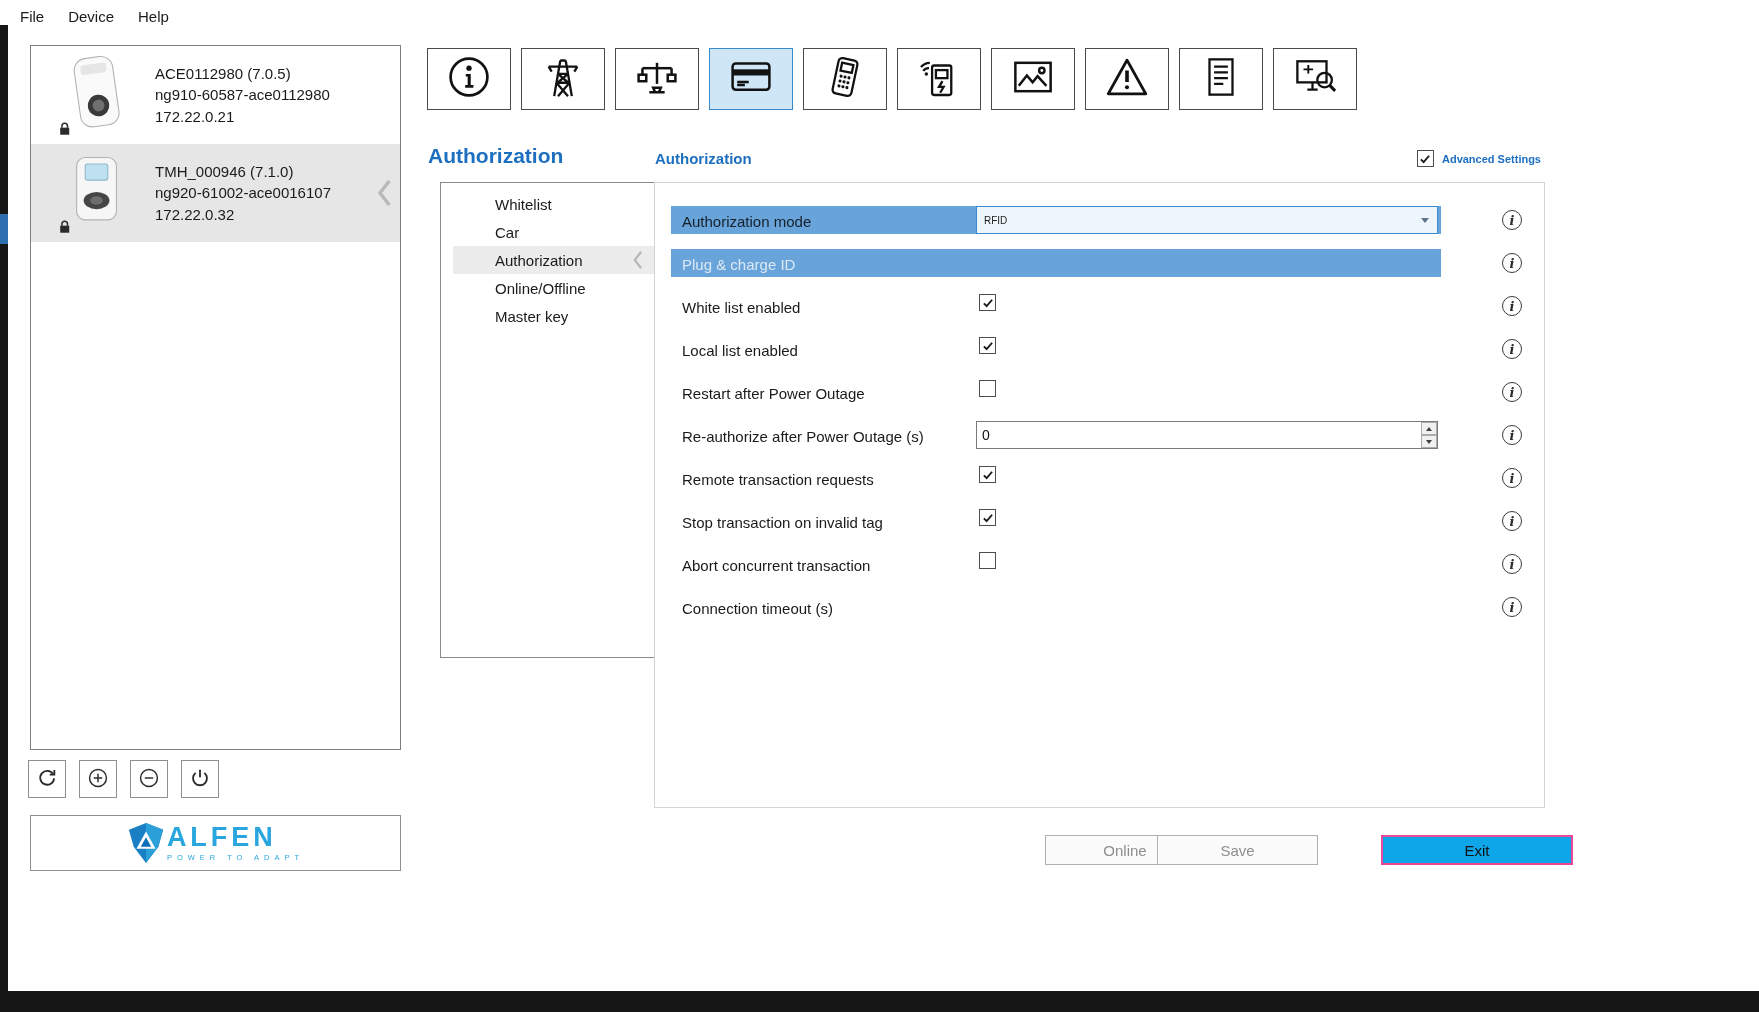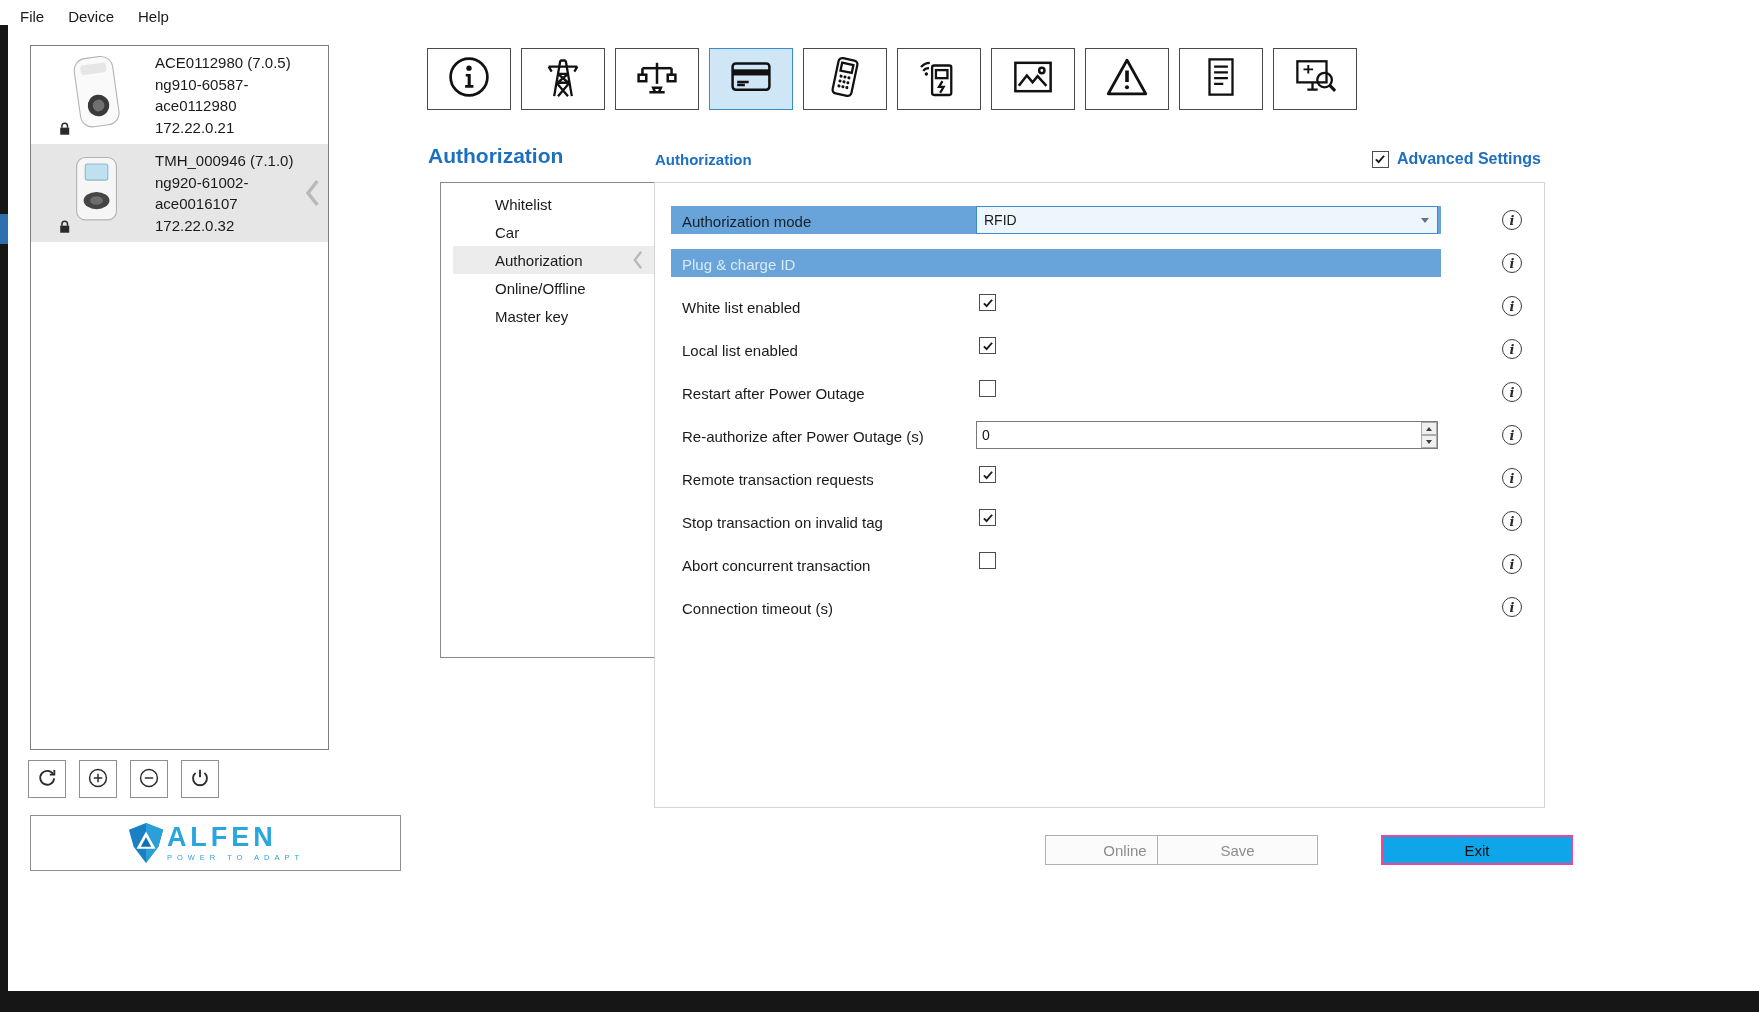--- a/index.html
+++ b/index.html
@@ -12,21 +12,21 @@
   .bg-left   { position:absolute; left:0; top:24px; width:8px; bottom:0; background:#161616; }
   .bg-accent { position:absolute; left:0; top:214px; width:8px; height:30px; background:#2e6fb0; }
   .bg-bottom { position:absolute; left:0; right:0; bottom:0; height:21px; background:#161616; }
 
   
   .menubar { position:absolute; top:0; left:0; right:0; height:25px; background:#fff;
              display:flex; align-items:flex-end; padding-left:8px; font-size:15px; }
   .menu-item { padding:0 12px; cursor:default; }
 
   
-  .device-panel { position:absolute; left:30px; top:45px; width:299px; height:705px;
+  .device-panel { position:absolute; left:30px; top:45px; width:371px; height:705px;
                   border:1px solid #7f7f7f; background:#fff; overflow:hidden; }
   .device-item { position:relative; display:flex; align-items:center; min-height:98px; padding:6px 6px; }
   .device-item.selected { background:#e6e6e6; }
   .device-img { position:relative; width:118px; display:flex; justify-content:center; flex-shrink:0; }
   .device-img svg.photo { width:84px; height:86px; }
   .lock { position:absolute; left:20px; bottom:2px; width:15px; height:15px; }
   .lock svg { width:15px; height:15px; }
   .device-info { font-size:15px; line-height:21.5px; }
   .d-line { display:block; }
   .device-item .chev { position:absolute; right:8px; top:50%; transform:translateY(-50%); width:16px; height:30px; }
@@ -59,39 +59,39 @@
   .nav-item { position:relative; font-size:15px; padding:5.5px 0 5.5px 42px; cursor:pointer; }
   .nav-item.selected { background:#ececec; }
   .nav-chev { position:absolute; right:16px; top:4px; }
   .nav-chev svg { width:11px; height:20px; }
 
   
   .content-header { position:absolute; left:655px; top:150px; width:886px;
                     display:flex; justify-content:space-between; align-items:center; }
   .section-title { font-size:15px; font-weight:bold; color:#1d6fbf; }
   .adv { display:flex; align-items:center; gap:8px; cursor:pointer; }
-  .adv-label { font-size:16px; font-weight:bold; color:#1d6fbf; }
+  .adv-label { font-size:11px; font-weight:bold; color:#1d6fbf; }
 
   
   .cb { width:17px; height:17px; border:1px solid #4d4d4d; background:#fff;
         display:inline-flex; align-items:center; justify-content:center; }
   .cb svg { width:12px; height:12px; }
 
   
   .form-panel { position:absolute; left:654px; top:182px; width:891px; height:626px;
                 border:1px solid #d4d4d4; background:#fff; padding-top:16px; }
   .f-row { position:relative; height:43px; }
   .f-label { position:absolute; left:27px; top:50%; transform:translateY(-50%); font-size:15px; }
   .blue-bar { position:absolute; left:16px; top:7px; width:770px; height:28px; background:#68a4d9; }
   .f-label.on-blue { left:27px; color:#15202b; }
   .f-label.dis-blue { left:27px; color:#dce9f5; }
 
   .sel { position:absolute; left:321px; top:7px; width:462px; height:28px;
          background:#eef6fd; border:1px solid #3c8bd0; display:flex; align-items:center;
-         padding-left:7px; font-size:14px; cursor:pointer; }
+         padding-left:7px; font-size:10px; cursor:pointer; }
   .sel-arrow { position:absolute; right:8px; top:11px; width:0; height:0;
                border-left:4px solid transparent; border-right:4px solid transparent;
                border-top:5px solid #5f7487; }
 
   .f-row .cb { position:absolute; left:324px; top:9px; cursor:pointer; }
 
   .num-wrap { position:absolute; left:321px; top:7px; width:462px; height:28px;
               border:1px solid #7a7a7a; background:#fff; }
   .num { position:absolute; left:0; top:0; width:calc(100% - 17px); height:100%;
          border:none; outline:none; font-size:14px; padding:0 5px;

